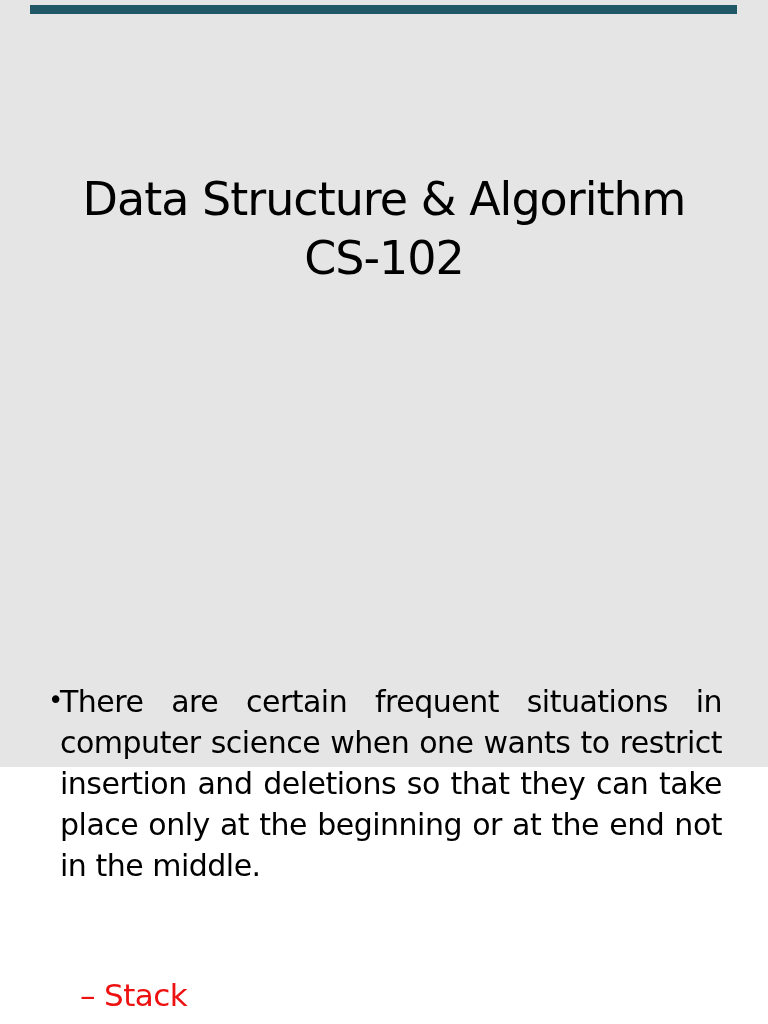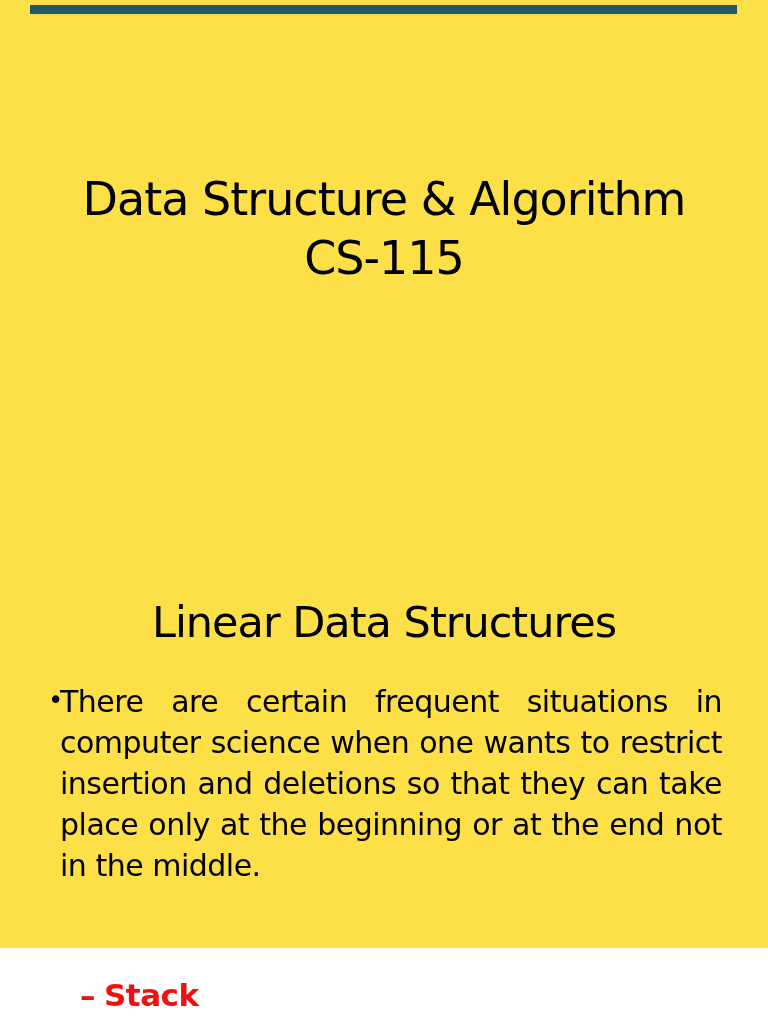--- a/index.html
+++ b/index.html
@@ -6,22 +6,22 @@
   html, body { width: 768px; height: 1024px; }
   body {
     background: #ffffff;
     font-family: "DejaVu Sans", "Liberation Sans", sans-serif;
     color: #000000;
     overflow: hidden;
   }
   .slide {
     position: relative;
     width: 768px;
-    height: 948px;
-    background: #fde047;
+    height: 767px;
+    background: #e5e5e5;
   }
   .top-bar {
     position: absolute;
     left: 30px;
     top: 5px;
     width: 707px;
     height: 9px;
     background: #205867;
   }
   .title-block {
@@ -60,39 +60,38 @@
     text-align: justify;
     font-size: 30px;
     line-height: 41px;
     letter-spacing: -0.5px;
   }
   .sub-bullet {
     position: absolute;
     left: 80px;
     top: 977px;
     color: #ee1111;
-    font-weight: bold;
+    font-weight: normal;
     font-size: 31px;
     letter-spacing: -0.5px;
   }
   .sub-bullet .dash { margin-right: 9px; }
 </style>
 </head>
 <body>
 
 <div class="slide">
 
   <div class="top-bar"></div>
 
   <div class="title-block">
     <div>Data Structure &amp; Algorithm</div>
-    <div>CS-115</div>
+    <div>CS-102</div>
   </div>
 
-  <div class="section-heading">Linear Data Structures</div>
 
   <div class="bullet-item">
     <span class="bullet-marker">•</span>
     <div class="bullet-text">There are certain frequent situations in computer science when one wants to restrict insertion and deletions so that they can take place only at the beginning or at the end not in the middle.</div>
   </div>
 
   <div class="sub-bullet">
     <span class="dash">–</span><span>Stack</span>
   </div>
 

